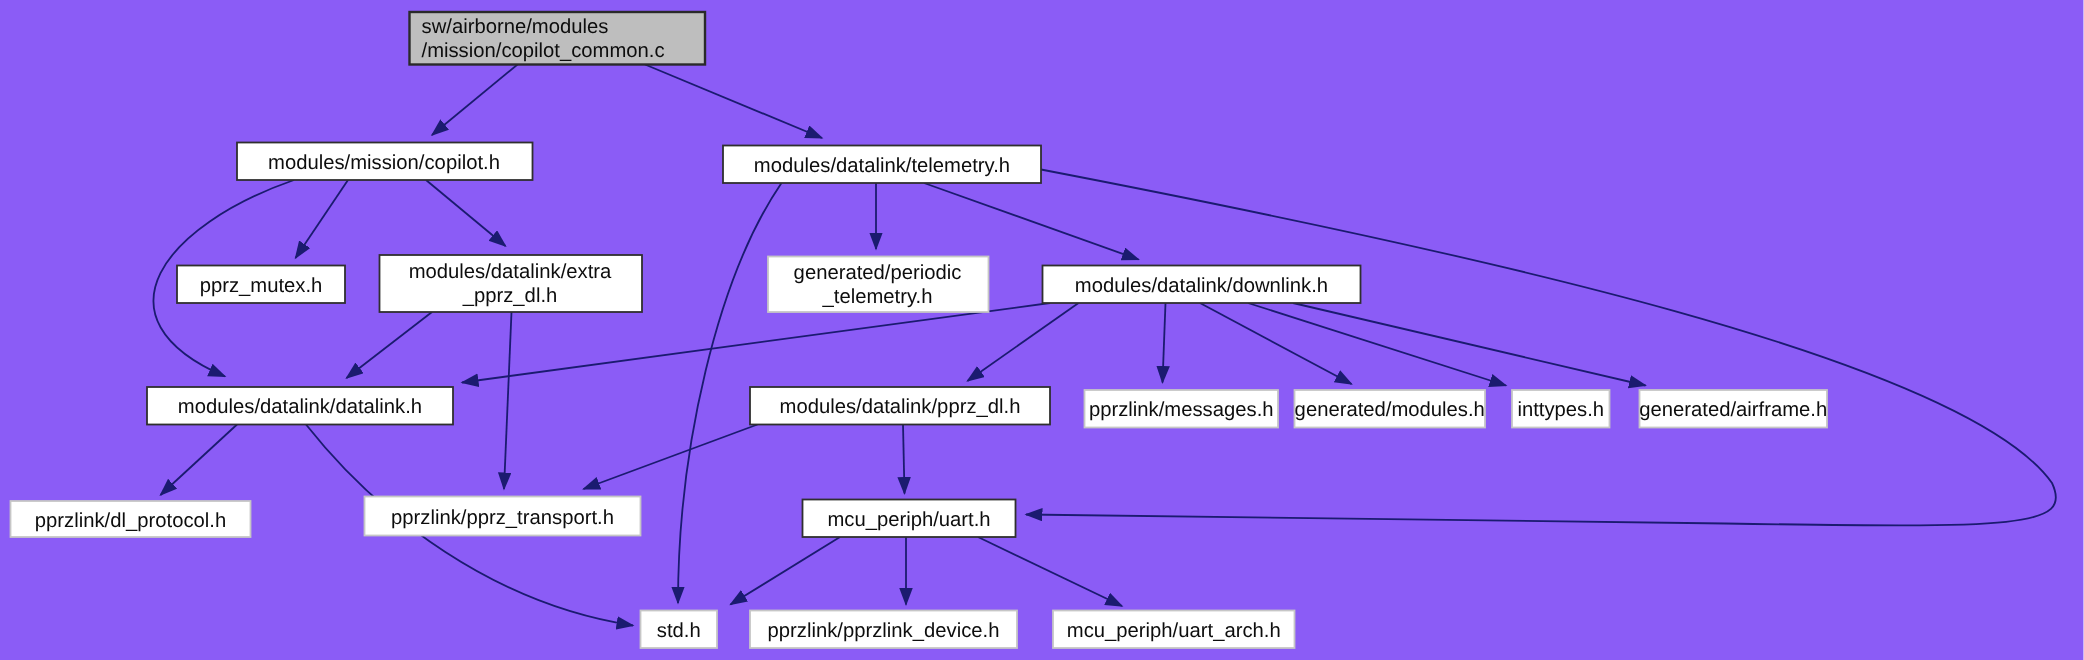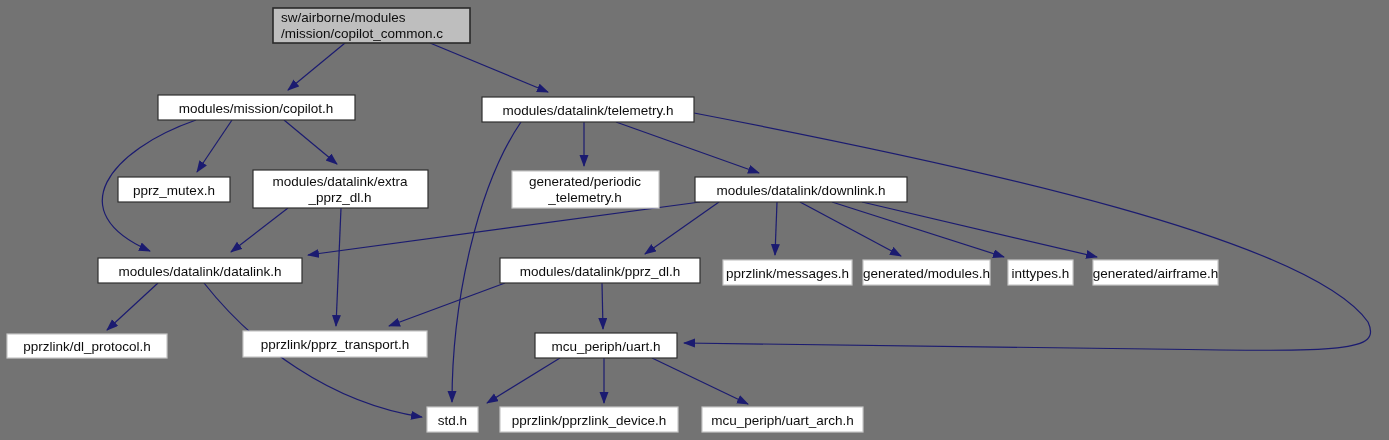--- a/index.html
+++ b/index.html
@@ -1,16 +1,16 @@
 <!DOCTYPE html>
 <html><head>
 <meta charset="utf-8">
 <style>
   html,body{margin:0;padding:0;background:#ffffff;}
-  .canvas{position:relative;width:1389px;height:440px;background:#737373;overflow:hidden;}
+  .canvas{position:relative;width:1389px;height:440px;background:#8b5cf6;overflow:hidden;}
   svg{display:block;}
   text{
     font-family:"Liberation Sans","DejaVu Sans",sans-serif;
     font-size:13.5px;
     fill:#0d0d0d;
     text-anchor:middle;
   }
   .node rect{fill:#ffffff;stroke-width:1.2px;}
   .node.doc rect{stroke:#2f2f2f;}
   .node.ext rect{stroke:#c6c6c6;}

